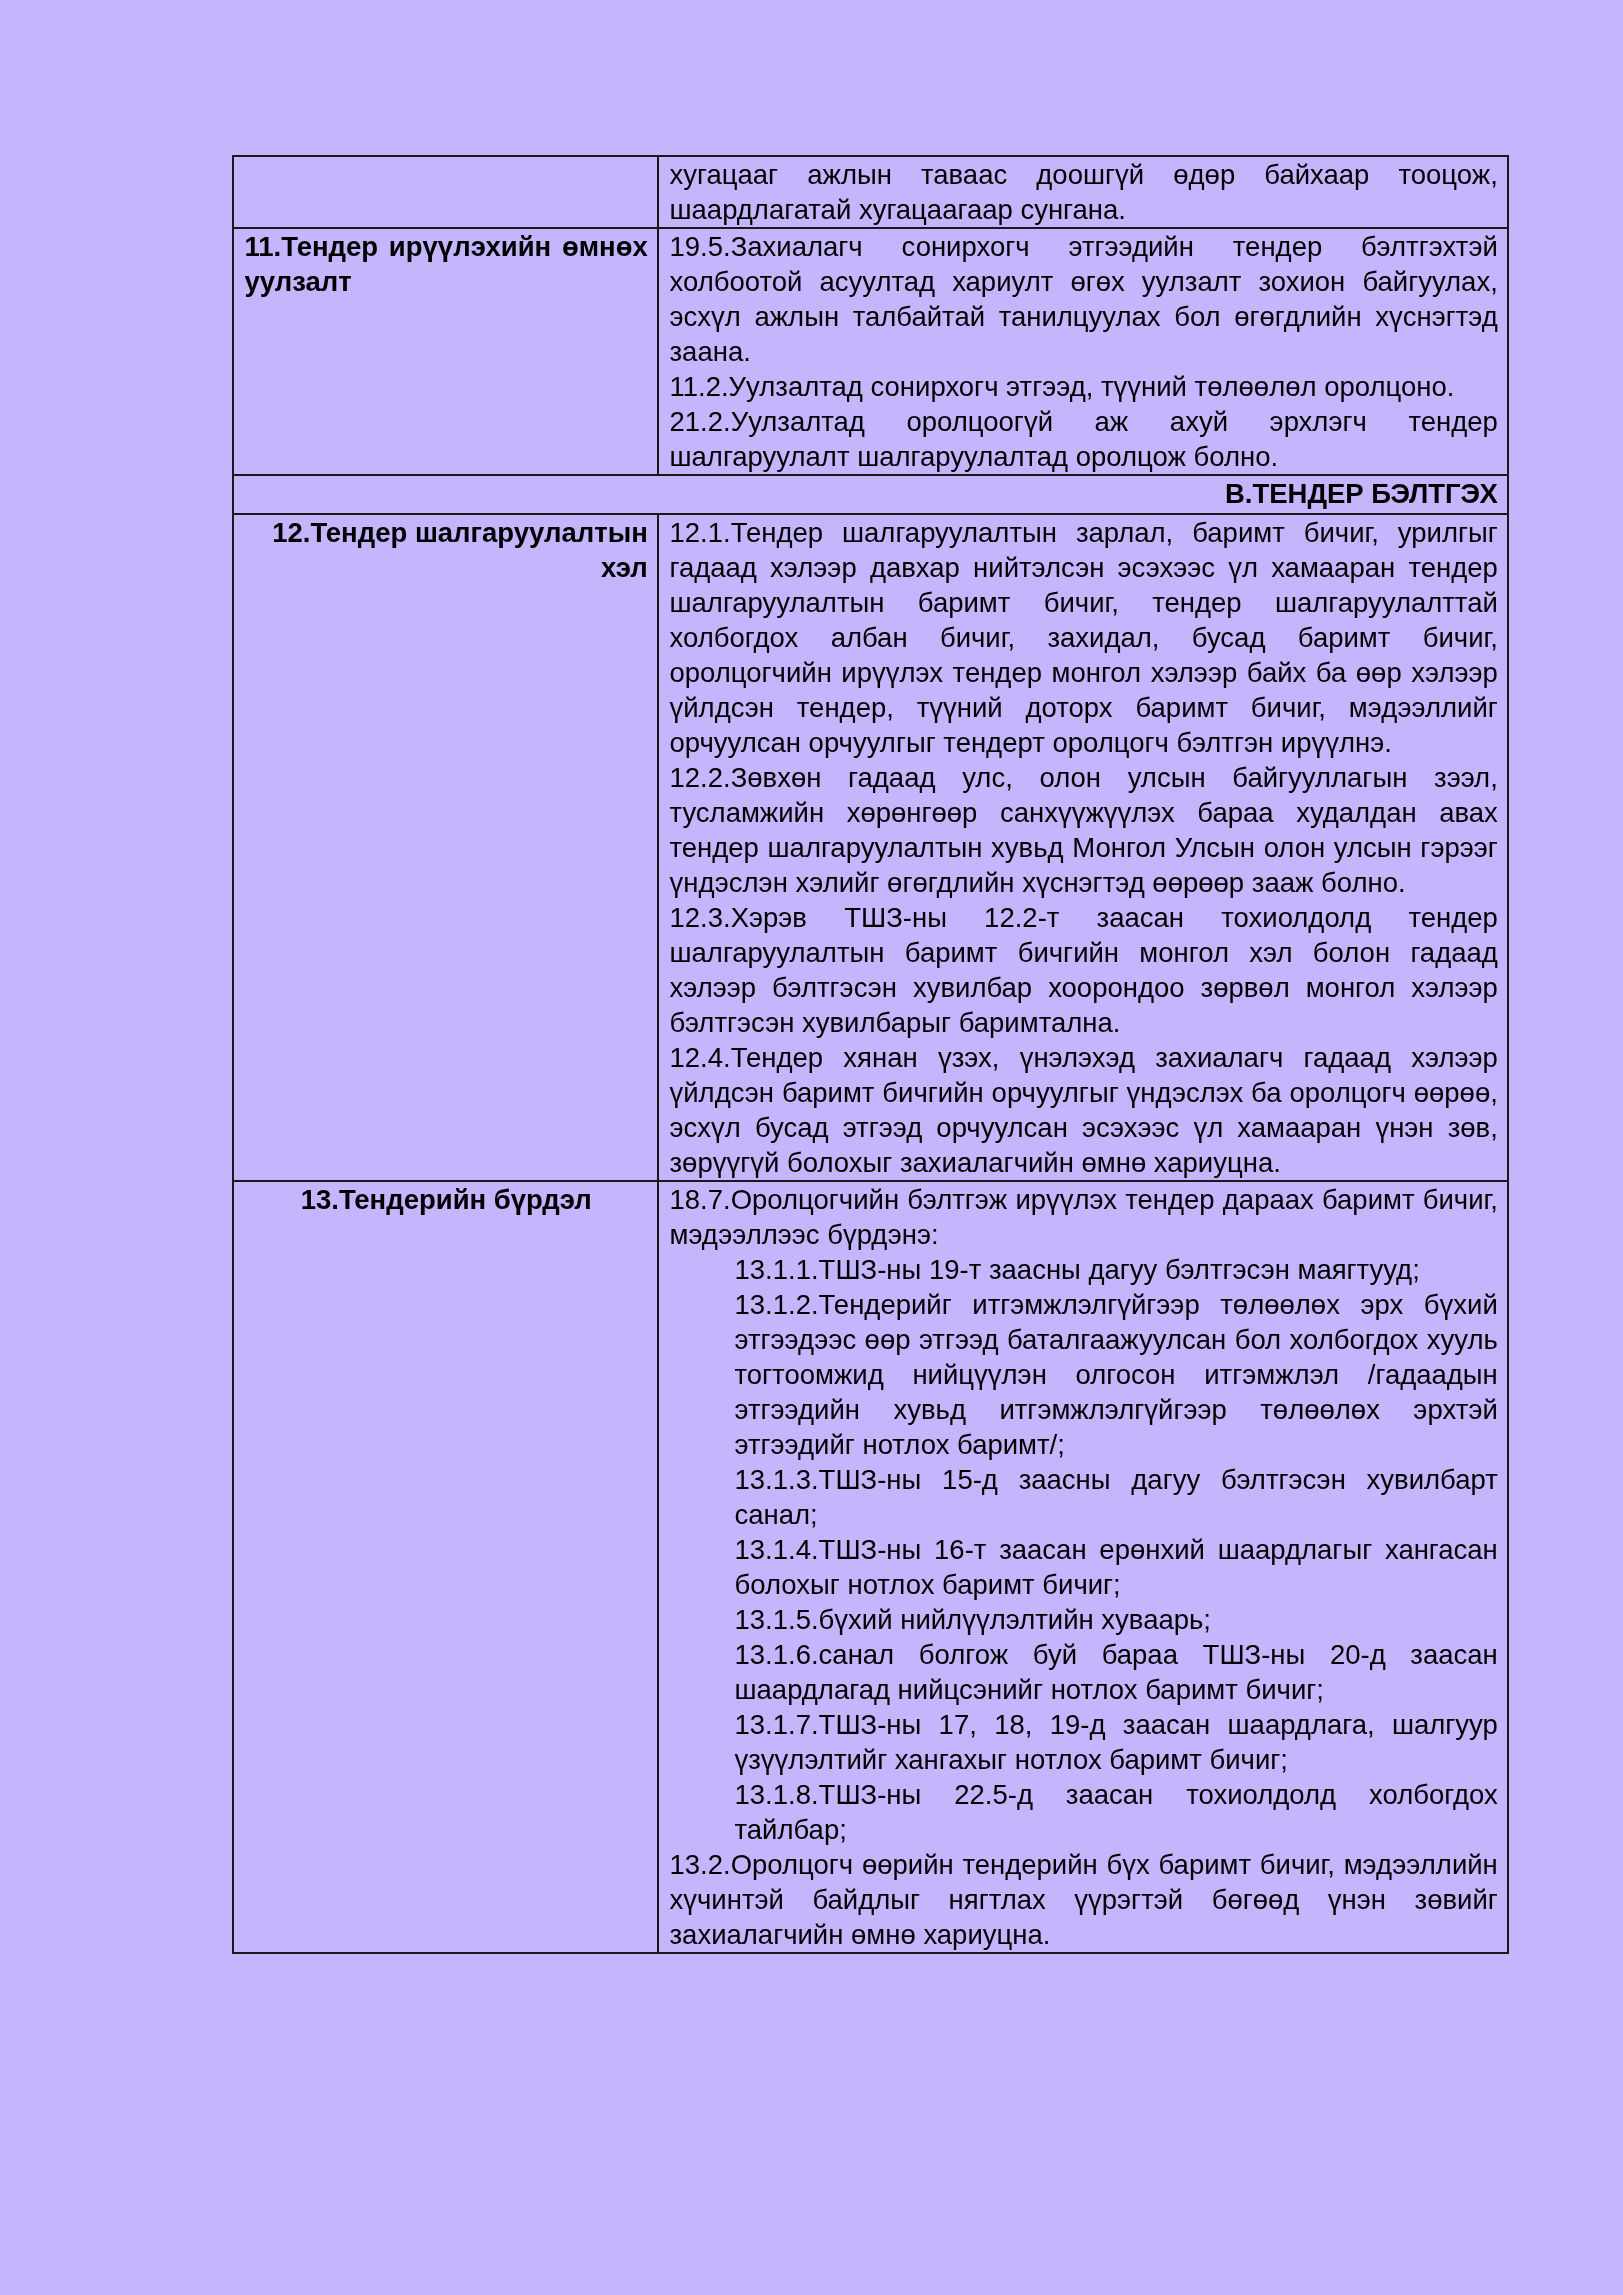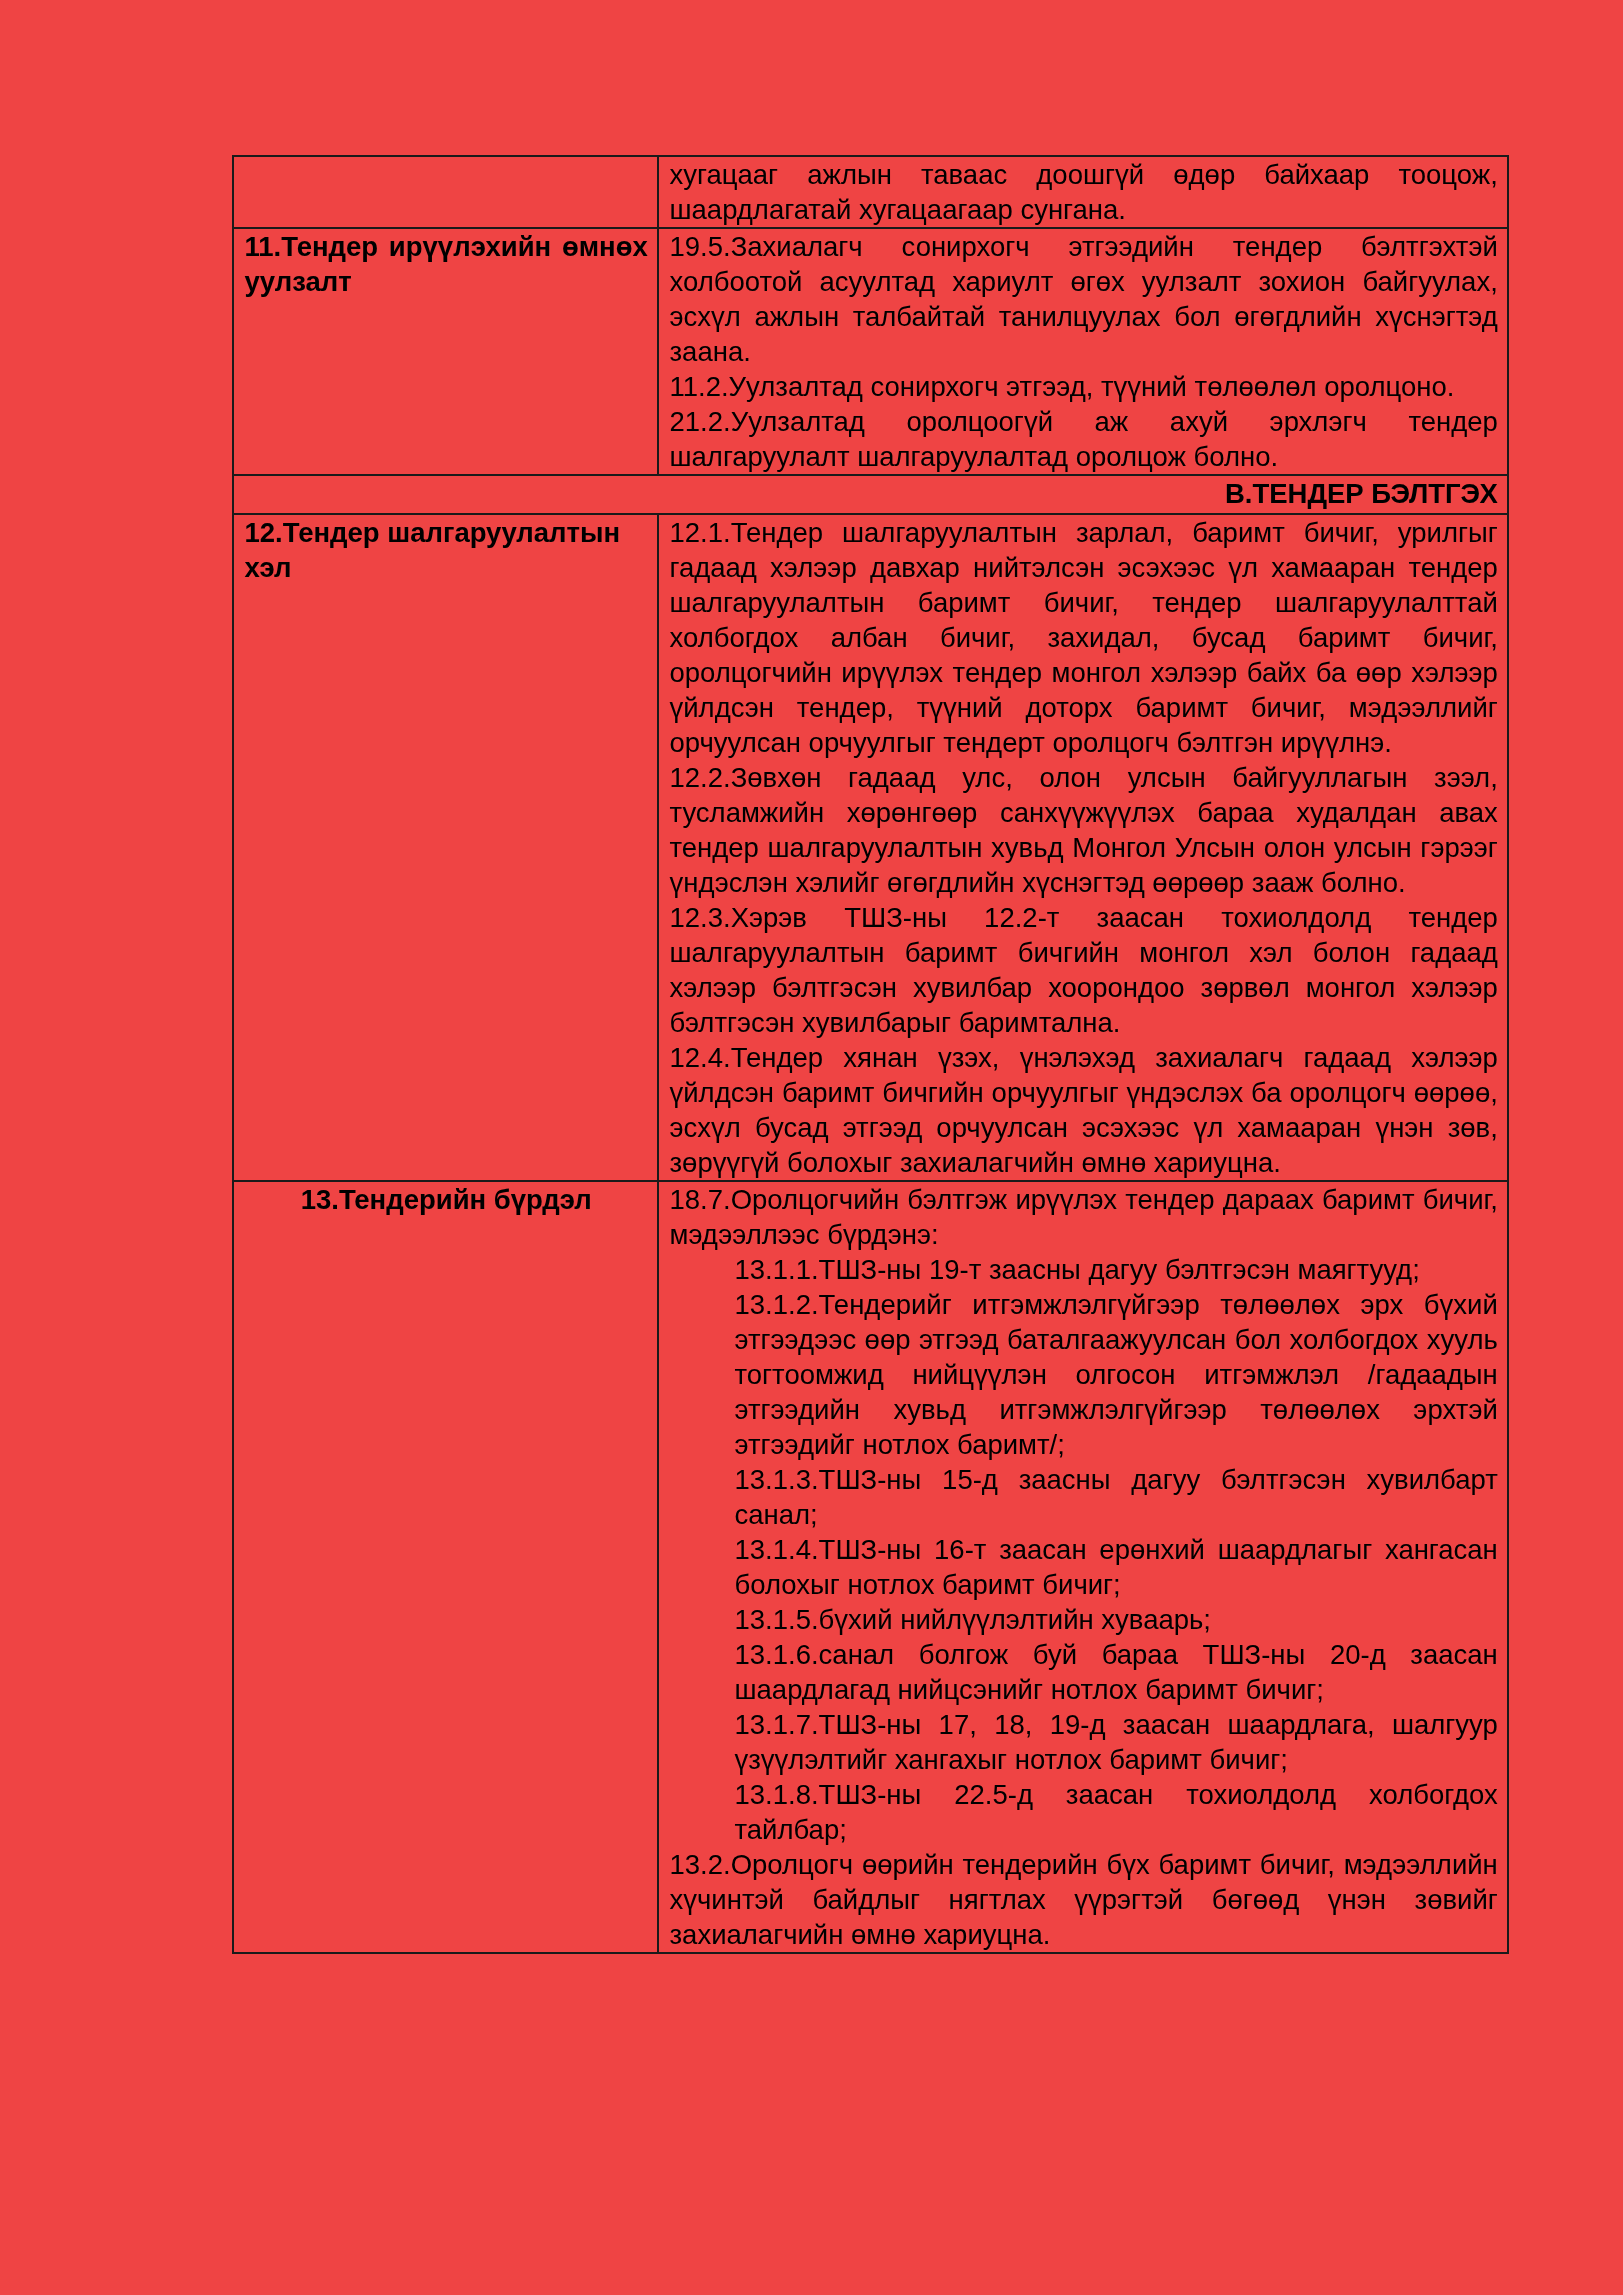--- a/index.html
+++ b/index.html
@@ -1,17 +1,17 @@
 <!DOCTYPE html>
 <html style="font-size:10.5px"><head>
 <meta charset="utf-8">
 <style>
   html, body { margin: 0; padding: 0; background: #ffffff; }
   body { width: 1623px; height: 2295px; position: relative; overflow: hidden; }
-  .page { position: absolute; left: 0; top: 0; width: 1623px; height: 2295px; background: #ef4444; }
+  .page { position: absolute; left: 0; top: 0; width: 1623px; height: 2295px; background: #c4b5fd; }
   table.doc {
     position: absolute; left: 232px; top: 155px; width: 1275px;
     border-collapse: collapse; table-layout: fixed;
     font-family: "Liberation Sans", sans-serif; font-size: 27.5px; line-height: 35px; color: #000;
   }
   table.doc td { border: 2px solid #1a1a1a; vertical-align: top; padding: 0 9.2px 0 10.5px; }
   col.c1 { width: 425px; }
   col.c2 { width: 850px; }
   .left { font-weight: bold; margin-left: 7px; }
   .para { display: block; text-align: justify; }
@@ -47,21 +47,21 @@
         <span class="para">21.2.Уулзалтад оролцоогүй аж ахуй эрхлэгч тендер шалгаруулалт шалгаруулалтад оролцож болно.</span>
       </td>
     </tr>
 
     <tr class="section">
       <td colspan="2">В.ТЕНДЕР БЭЛТГЭХ</td>
     </tr>
 
     <tr>
       <td class="left">
-        <span class="para" style="text-align:left">12.Тендер шалгаруулалтын хэл</span>
+        <span class="para" style="text-align:right">12.Тендер шалгаруулалтын хэл</span>
       </td>
       <td>
         <span class="para">12.1.Тендер шалгаруулалтын зарлал, баримт бичиг, урилгыг гадаад хэлээр давхар нийтэлсэн эсэхээс үл хамааран тендер шалгаруулалтын баримт бичиг, тендер шалгаруулалттай холбогдох албан бичиг, захидал, бусад баримт бичиг, оролцогчийн ирүүлэх тендер монгол хэлээр байх ба өөр хэлээр үйлдсэн тендер, түүний доторх баримт бичиг, мэдээллийг орчуулсан орчуулгыг тендерт оролцогч бэлтгэн ирүүлнэ.</span>
         <span class="para">12.2.Зөвхөн гадаад улс, олон улсын байгууллагын зээл, тусламжийн хөрөнгөөр санхүүжүүлэх бараа худалдан авах тендер шалгаруулалтын хувьд Монгол Улсын олон улсын гэрээг үндэслэн хэлийг өгөгдлийн хүснэгтэд өөрөөр зааж болно.</span>
         <span class="para">12.3.Хэрэв ТШЗ-ны 12.2-т заасан тохиолдолд тендер шалгаруулалтын баримт бичгийн монгол хэл болон гадаад хэлээр бэлтгэсэн хувилбар хоорондоо зөрвөл монгол хэлээр бэлтгэсэн хувилбарыг баримтална.</span>
         <span class="para">12.4.Тендер хянан үзэх, үнэлэхэд захиалагч гадаад хэлээр үйлдсэн баримт бичгийн орчуулгыг үндэслэх ба оролцогч өөрөө, эсхүл бусад этгээд орчуулсан эсэхээс үл хамааран үнэн зөв, зөрүүгүй болохыг захиалагчийн өмнө хариуцна.</span>
       </td>
     </tr>
 
     <tr>

